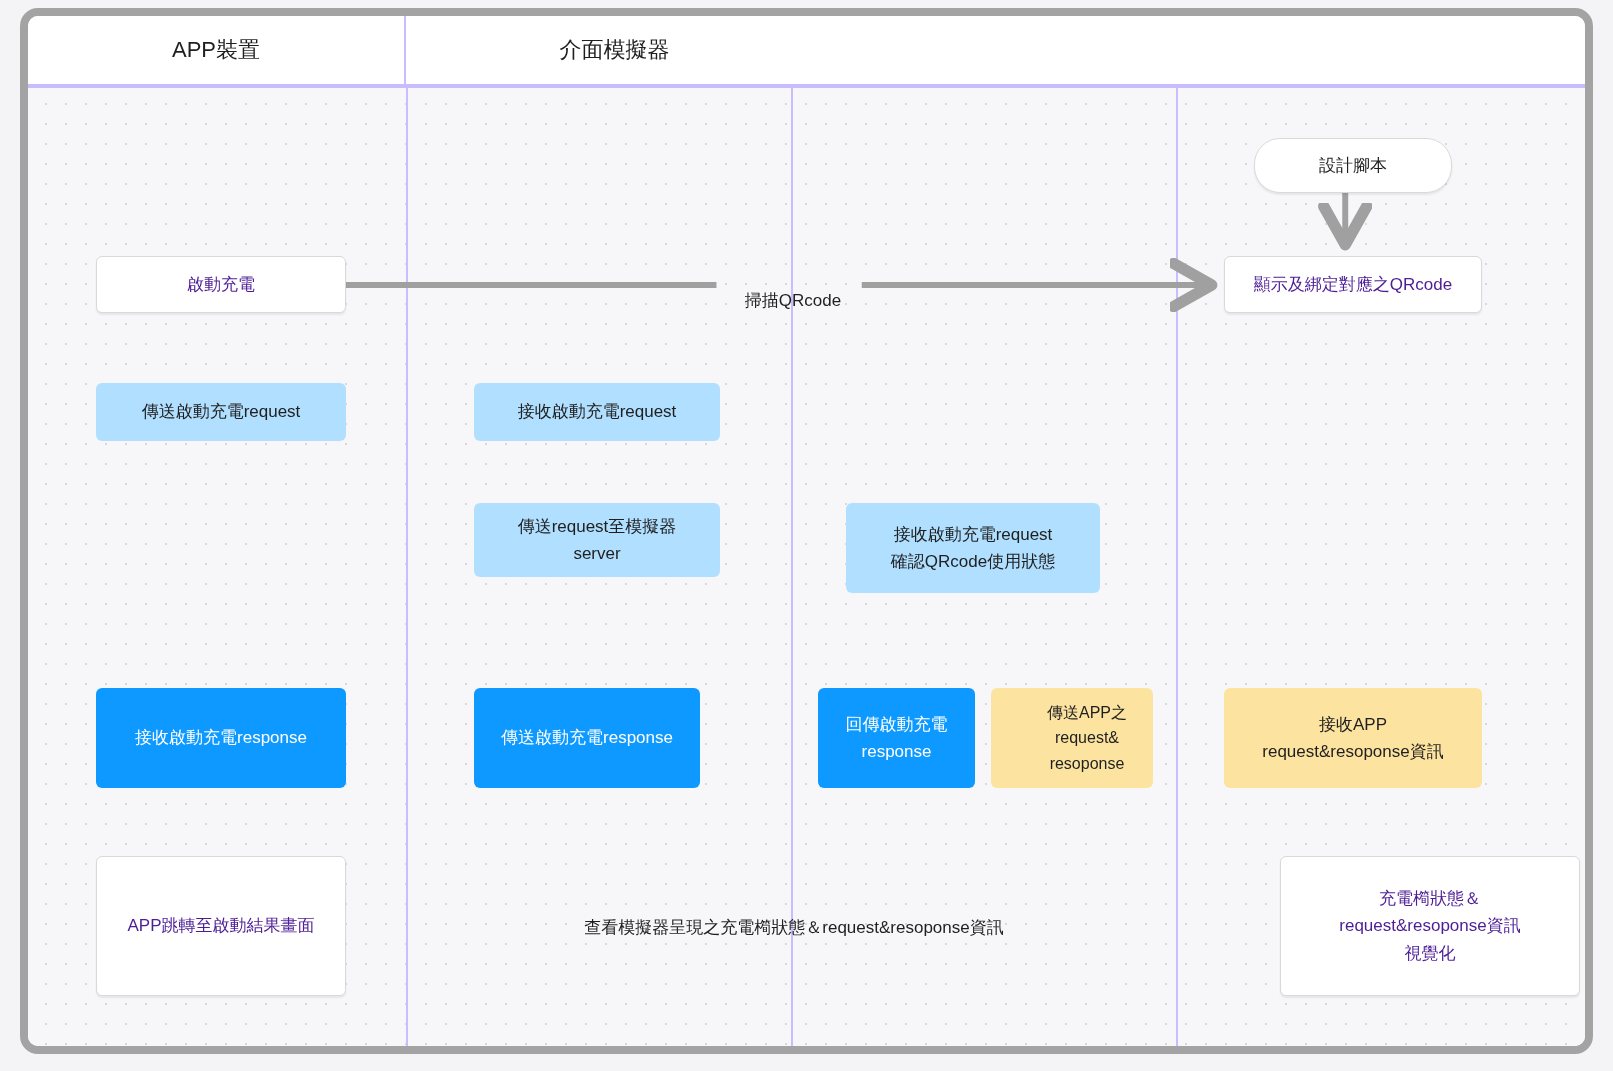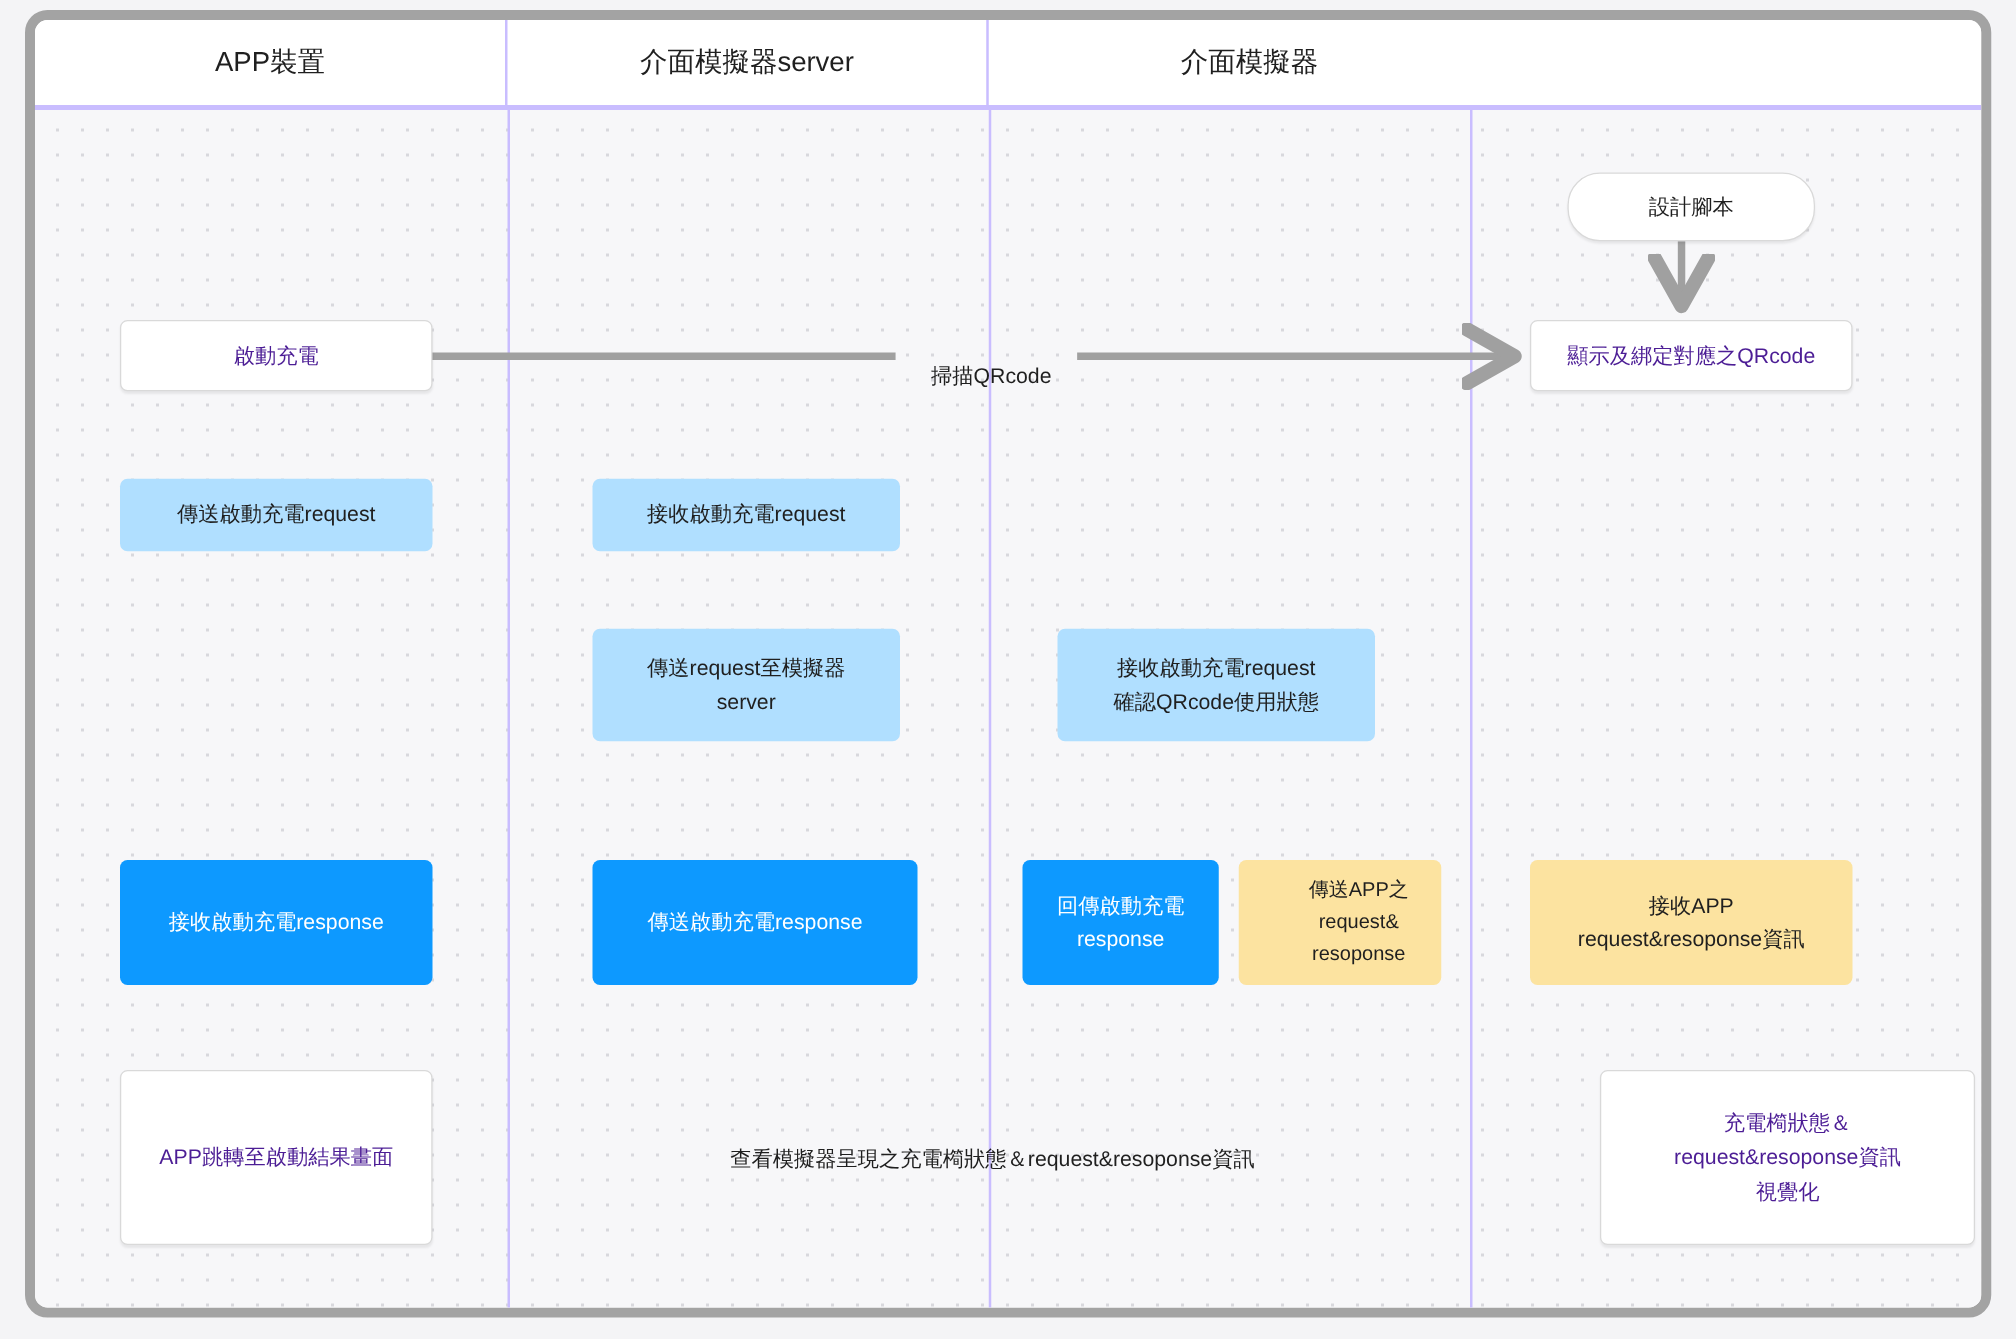--- a/index.html
+++ b/index.html
@@ -136,21 +136,20 @@
 </style>
 </head>
 <body>
 
 <div id="canvas">
 
   <div id="frame">
 
     <div id="header-band">
       <div class="col-head" style="width:378px">APP裝置</div>
-      <div class="col-head" style="width:385px">介面模擬器server</div>
       <div class="col-head" style="width:417px">介面模擬器</div>
     </div>
 
     <div id="body-area">
 
       
       <div class="lane-div" style="left:378px"></div>
       <div class="lane-div" style="left:763px"></div>
       <div class="lane-div" style="left:1148px"></div>
 
@@ -224,38 +223,38 @@
       
       <div class="node white" style="left:1196px; top:168px; width:258px; height:57px;">顯示及綁定對應之QRcode</div>
 
       
       <div class="node lightblue" style="left:68px; top:295px; width:250px; height:58px;">傳送啟動充電request</div>
 
       
       <div class="node lightblue" style="left:446px; top:295px; width:246px; height:58px;">接收啟動充電request</div>
 
       
-      <div class="node lightblue" style="left:446px; top:415px; width:246px; height:90px;">傳送request至模擬器
+      <div class="node lightblue" style="left:446px; top:415px; width:246px; height:74px;">傳送request至模擬器
 server</div>
 
       
       <div class="node lightblue" style="left:818px; top:415px; width:254px; height:90px;">接收啟動充電request
 確認QRcode使用狀態</div>
 
       
       <div class="node blue" style="left:790px; top:600px; width:157px; height:100px;">回傳啟動充電
 response</div>
 
       
       <div class="node yellow" style="left:963px; top:600px; width:162px; height:100px; font-size:16px;padding-left:40px;">傳送APP之
 request&amp;
 resoponse</div>
 
       
-      <div class="node blue" style="left:446px; top:600px; width:260px; height:100px;">傳送啟動充電response</div>
+      <div class="node blue" style="left:446px; top:600px; width:226px; height:100px;">傳送啟動充電response</div>
 
       
       <div class="node blue" style="left:68px; top:600px; width:250px; height:100px;">接收啟動充電response</div>
 
       
       <div class="node yellow" style="left:1196px; top:600px; width:258px; height:100px;">接收APP
 request&amp;resoponse資訊</div>
 
       
       <div class="node white" style="left:68px; top:768px; width:250px; height:140px;">APP跳轉至啟動結果畫面</div>

